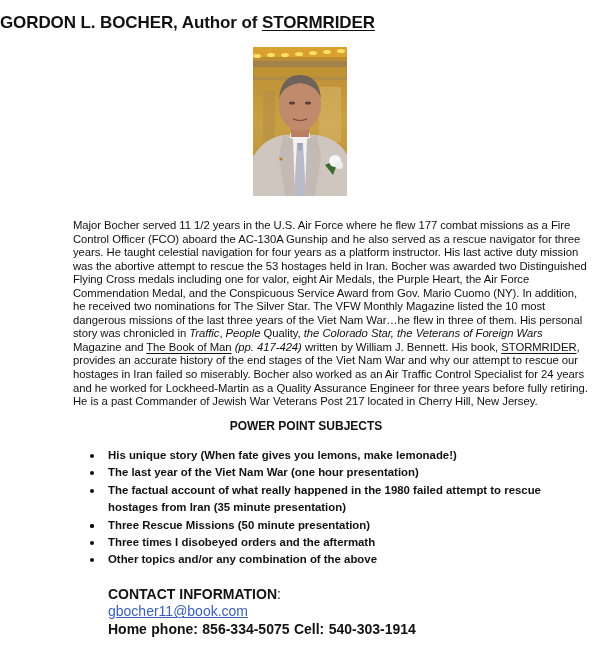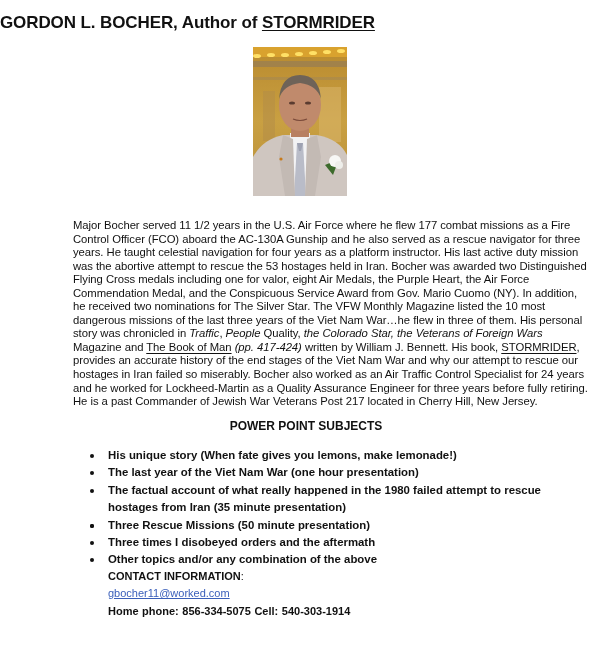--- a/index.html
+++ b/index.html
@@ -34,21 +34,21 @@
     position: absolute; left: 86px; top: 447px; margin: 0; padding: 0;
     list-style: none; font-size: 11.4px; font-weight: bold;
   }
   .bullets li { position: relative; padding-left: 22px; line-height: 17.4px; white-space: nowrap; }
   .bullets li .dot {
     position: absolute; left: 4px; top: 7px; width: 4px; height: 4px;
     border-radius: 50%; background: #111;
   }
   .bullets li .cont { display: block; }
   .contact {
-    position: absolute; left: 108px; top: 568px; font-size: 11px;
+    position: absolute; left: 108px; top: 586px; font-size: 14px;
     line-height: 17.4px; white-space: nowrap;
   }
   .contact .lbl { font-weight: bold; }
   .contact a { color: #3a5fba; text-decoration: underline; }
   .contact .phones { font-weight: bold; word-spacing: 0.5px; }
 </style>
 </head>
 <body>
 
 <div class="title">
@@ -129,15 +129,15 @@
   <li><span class="dot"></span><span>The last year of the Viet Nam War (one hour presentation)</span></li>
   <li><span class="dot"></span><span>The factual account of what really happened in the 1980 failed attempt to rescue</span><span class="cont">hostages from Iran  (35 minute presentation)</span></li>
   <li><span class="dot"></span></li>
   <li><span class="dot"></span><span>Three Rescue Missions (50 minute presentation)</span></li>
   <li><span class="dot"></span><span>Three times I disobeyed orders and the aftermath</span></li>
   <li><span class="dot"></span><span>Other topics and/or any combination of the above</span></li>
 </ul>
 
 <div class="contact">
   <div><span class="lbl">CONTACT INFORMATION</span><span>:</span></div>
-  <div><a href="#">gbocher11@worked.com</a></div>
+  <div><a href="#">gbocher11@book.com</a></div>
   <div class="phones">Home phone:  856-334-5075   Cell:  540-303-1914</div>
 </div>
 
 </body></html>

